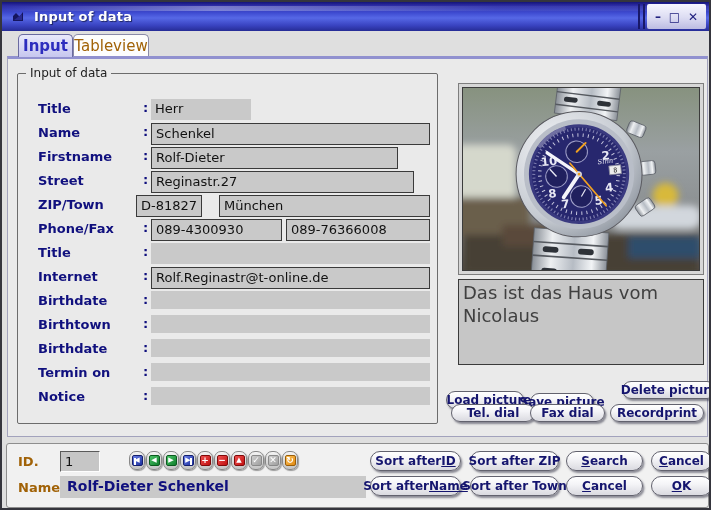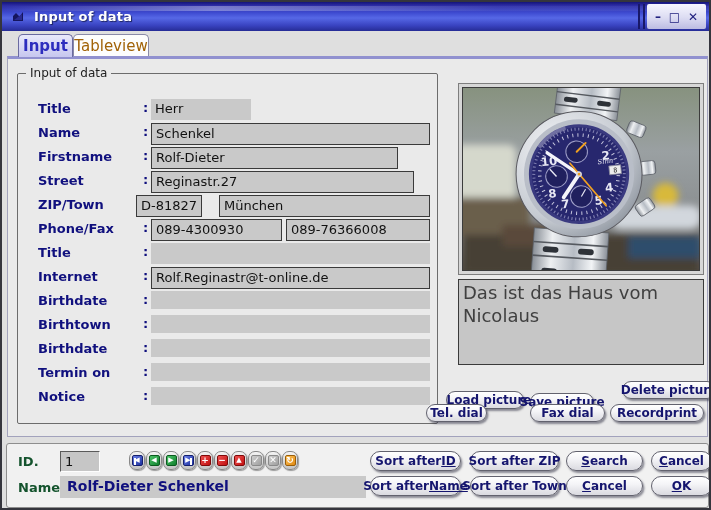--- a/index.html
+++ b/index.html
@@ -70,21 +70,21 @@
     box-shadow:1.5px 2px 2px rgba(40,40,60,.5);
     color:#15156e;font-weight:bold;font-size:12px;height:18px;white-space:nowrap;cursor:default;
   }
   .pill .u{text-decoration:underline;}
   .pill span{pointer-events:none;}
   
   .bottompanel{
     position:absolute;left:4px;top:441px;width:703px;height:65px;
     background:#f1f1f1;border:1px solid #8e8e8e;border-radius:3px;
   }
-  .bp-lbl{position:absolute;color:#14532d;font-weight:bold;font-size:13px;}
+  .bp-lbl{position:absolute;color:#a16207;font-weight:bold;font-size:13px;}
   .sunken{
     background:#c6c6c6;
     border-top:1px solid #5a5a5a;border-left:1px solid #5a5a5a;
     border-bottom:1px solid #fdfdfd;border-right:1px solid #fdfdfd;
   }
   .idfield{position:absolute;left:53px;top:7px;width:40px;height:21px;font-size:13px;color:#111;padding:2px 0 0 4px;}
   .namevalue{
     position:absolute;left:53px;top:32px;width:306px;height:22px;background:#c9c9c9;
     color:#10107e;font-weight:bold;font-size:14px;padding:2px 0 0 7px;white-space:nowrap;overflow:hidden;
   }
@@ -328,21 +328,21 @@
 
     <div class="pill" style="left:438px;top:332px;width:78px;padding-left:8px;">
         <span>Load picture</span>
       </div>
     <div class="pill" style="left:522px;top:312px;width:64px;margin-top:22px;">
         <span>Save picture</span>
       </div>
     <div class="pill" style="left:614px;top:322px;width:94px;">
         <span>Delete picture</span>
       </div>
-    <div class="pill" style="left:418px;top:345px;width:61px;">
+    <div class="pill" style="left:443px;top:345px;width:84px;">
         <span>Tel. dial</span>
       </div>
     <div class="pill" style="left:522px;top:345px;width:75px;">
         <span>Fax dial</span>
       </div>
     <div class="pill" style="left:602px;top:345px;width:94px;">
         <span>Recordprint</span>
       </div>
   </div>
 

